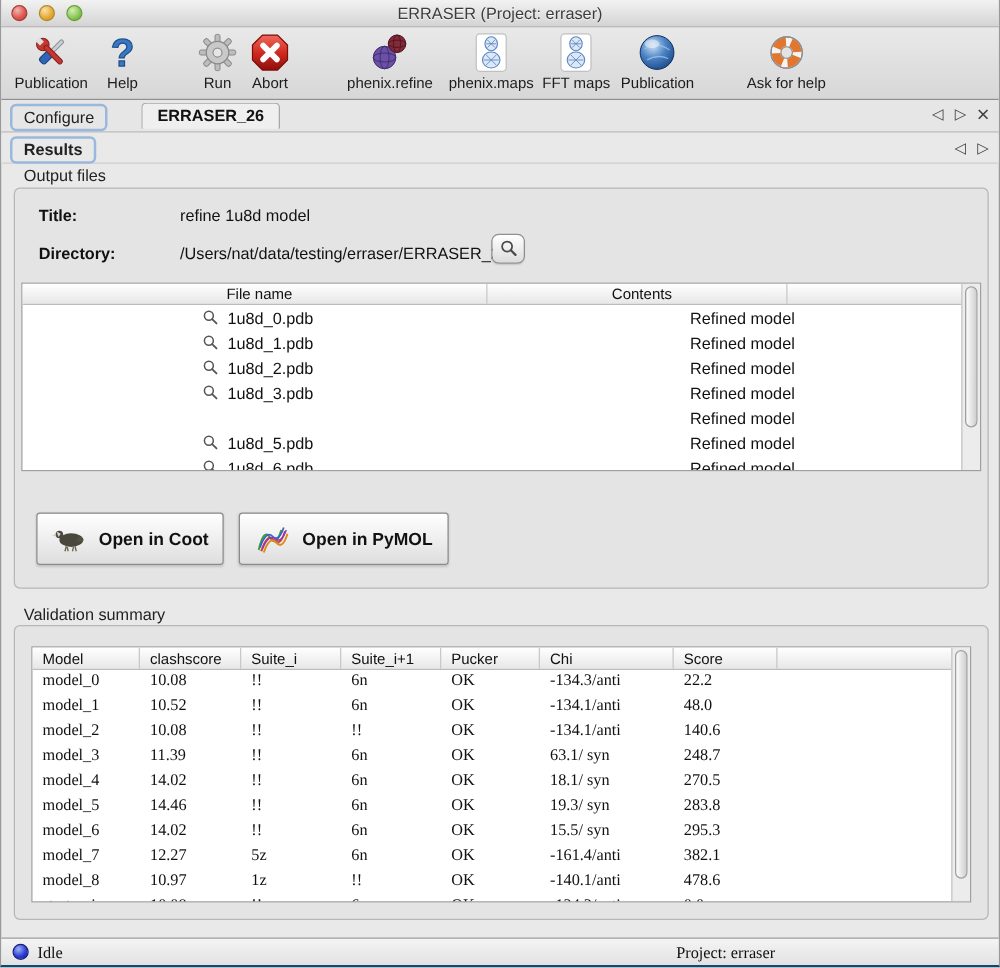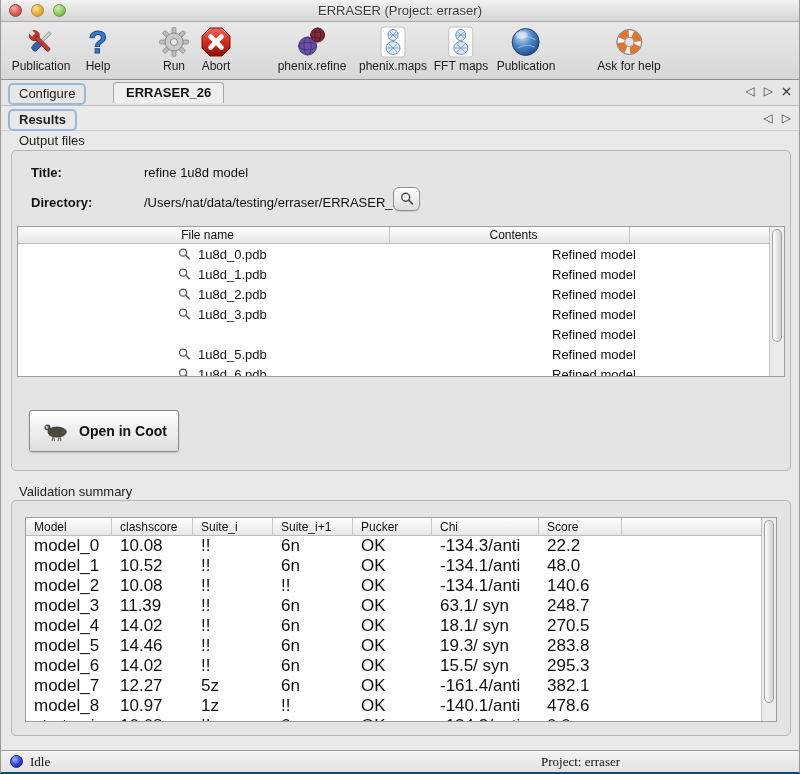--- a/index.html
+++ b/index.html
@@ -44,37 +44,37 @@
   
   .ftable { position:absolute; left:16px; top:226px; width:768px; height:151px; background:#ffffff; border:1px solid #9f9f9f; overflow:hidden; }
   .fheader { display:flex; height:17px; background:linear-gradient(#ffffff,#e7e7e7); border-bottom:1px solid #bcbcbc; font-size:12px; color:#111; }
   .fheader .hcell { padding:1px 0 0 8px; border-right:1px solid #c8c8c8;text-align:center; }
   .hc-name { width:372px; }
   .hc-contents { width:240px; }
   .hc-fill { flex:1; border-right:none !important; }
   .frow { display:flex; height:20px; align-items:center; font-size:13px;justify-content:flex-end; }
   .fcell.name { width:372px; display:flex; align-items:center; padding-left:5px; }
   .fcell.name .mag { width:15px; height:15px; margin-right:6px; flex:none; }
-  .fcell.contents { width:240px; padding-left:8px; }
+  .fcell.contents { width:240px; padding-left:8px;margin-left:16px; }
   .vscroll { position:absolute; top:0; right:0; bottom:0; width:15px; background:#ececec; border-left:1px solid #c3c3c3; }
   .vthumb { position:absolute; left:2px; right:2px; border-radius:5px; background:linear-gradient(90deg,#fdfdfd,#cfcfcf); border:1px solid #a0a0a0; }
 
   
   .checkrow { position:absolute; left:18px; top:383px; display:flex; align-items:center; }
   .checkbox { width:15px; height:15px; background:linear-gradient(#ffffff,#ececec); border:1px solid #8f8f8f; border-radius:3px; box-shadow:inset 0 1px 1px rgba(0,0,0,.1); }
   .checklabel { margin-left:7px; font-size:13px; }
   .bigbtn { position:absolute; top:410px; height:42px; border:1px solid #8a8a8a; border-radius:3px; background:linear-gradient(#ffffff,#dedede); display:flex; align-items:center; justify-content:center; gap:8px; font-weight:bold; font-size:14px; color:#111; box-shadow:0 1px 2px rgba(0,0,0,.15); }
   .btn-coot { left:28px; width:150px; }
   .btn-pymol { left:190px; width:168px; }
 
   
   .vtable { position:absolute; left:24px; top:517px; width:752px; height:205px; background:#ffffff; border:1px solid #9f9f9f; overflow:hidden; }
   .vheader { display:flex; height:18px; background:linear-gradient(#ffffff,#e7e7e7); border-bottom:1px solid #bcbcbc; font-size:12px; color:#111; }
   .vheader .vcell { padding:2px 0 0 8px; border-right:1px solid #c8c8c8; overflow:hidden; white-space:nowrap; }
-  .vrow { display:flex; height:20px; font-size:17px; }
+  .vrow { display:flex; height:20px; font-size:13px;font-family:Liberation Serif, serif; }
   .vrow .vcell { padding-left:8px; overflow:hidden; white-space:nowrap; }
   .vc0{width:86px;} .vc1{width:81px;} .vc2{width:80px;} .vc3{width:80px;} .vc4{width:79px;} .vc5{width:107px;} .vc6{width:83px;}
   .vc7{flex:1; border-right:none !important;}
 
   
   .statusbar { position:absolute; left:0; bottom:0; width:100%; height:22px; background:linear-gradient(#f4f4f4,#e2e2e2); border-top:1px solid #9e9e9e;font-family:Liberation Serif, serif; }
   .statusdot { position:absolute; left:9px; top:4px; width:13px; height:13px; border-radius:50%;
     background:radial-gradient(circle at 35% 30%, #9fb4f0, #2e3fd6 55%, #141e8c); border:1px solid #16207e; }
   .statustext { position:absolute; left:29px; top:3px; font-size:13px; }
   .projecttext { position:absolute; left:540px; top:3px; font-size:13px; }
@@ -323,20 +323,30 @@
     <svg width="30" height="26" viewBox="0 0 30 26">
       <ellipse cx="16" cy="14" rx="9.5" ry="5.5" fill="#4a473c"></ellipse>
       <circle cx="6.5" cy="9.5" r="3" fill="#4a473c"></circle>
       <path d="M4.2 7.2 L5.8 11.5 L7.6 9 Z" fill="#d8d8d0"></path>
       <path d="M3.8 9.2 L0.8 10.2 L3.9 11.2 Z" fill="#c9c4b4"></path>
       <path d="M12 19 L11 23 M13.5 23 L12.8 19.5 M19 19 L20 23 M17 23 L17.8 19.5" stroke="#6b6552" stroke-width="1.1" fill="none"></path>
       <path d="M22 11 Q27 12 25.5 15 Q22 16.5 20 14.5 Z" fill="#55513f"></path>
     </svg>
     <span>Open in Coot</span>
   </div>
+  <div class="bigbtn btn-pymol">
+    <svg width="30" height="26" viewBox="0 0 30 26">
+      <path d="M3 22 Q7 4 12 12 T21 6" stroke="#3aa13a" stroke-width="1.6" fill="none"></path>
+      <path d="M5 23 Q10 8 15 14 T24 7" stroke="#d23a2e" stroke-width="1.6" fill="none"></path>
+      <path d="M7 24 Q12 10 17 16 T26 9" stroke="#e08a20" stroke-width="1.6" fill="none"></path>
+      <path d="M4 20 Q9 6 14 11 T23 4" stroke="#3a62c2" stroke-width="1.4" fill="none"></path>
+      <path d="M6 21 Q11 9 16 13 T25 6" stroke="#8a3ac2" stroke-width="1.2" fill="none"></path>
+    </svg>
+    <span>Open in PyMOL</span>
+  </div>
 
   <span class="grouplabel" style="left:18px; top:484px;">Validation summary</span>
   <div class="groupbox" style="left:10px; top:500px; width:780px; height:236px;"></div>
 
   <div class="vtable">
     <div class="vheader" id="validation-header">
         <span class="vcell vc0">Model</span>
         <span class="vcell vc1">clashscore</span>
         <span class="vcell vc2">Suite_i</span>
         <span class="vcell vc3">Suite_i+1</span>

